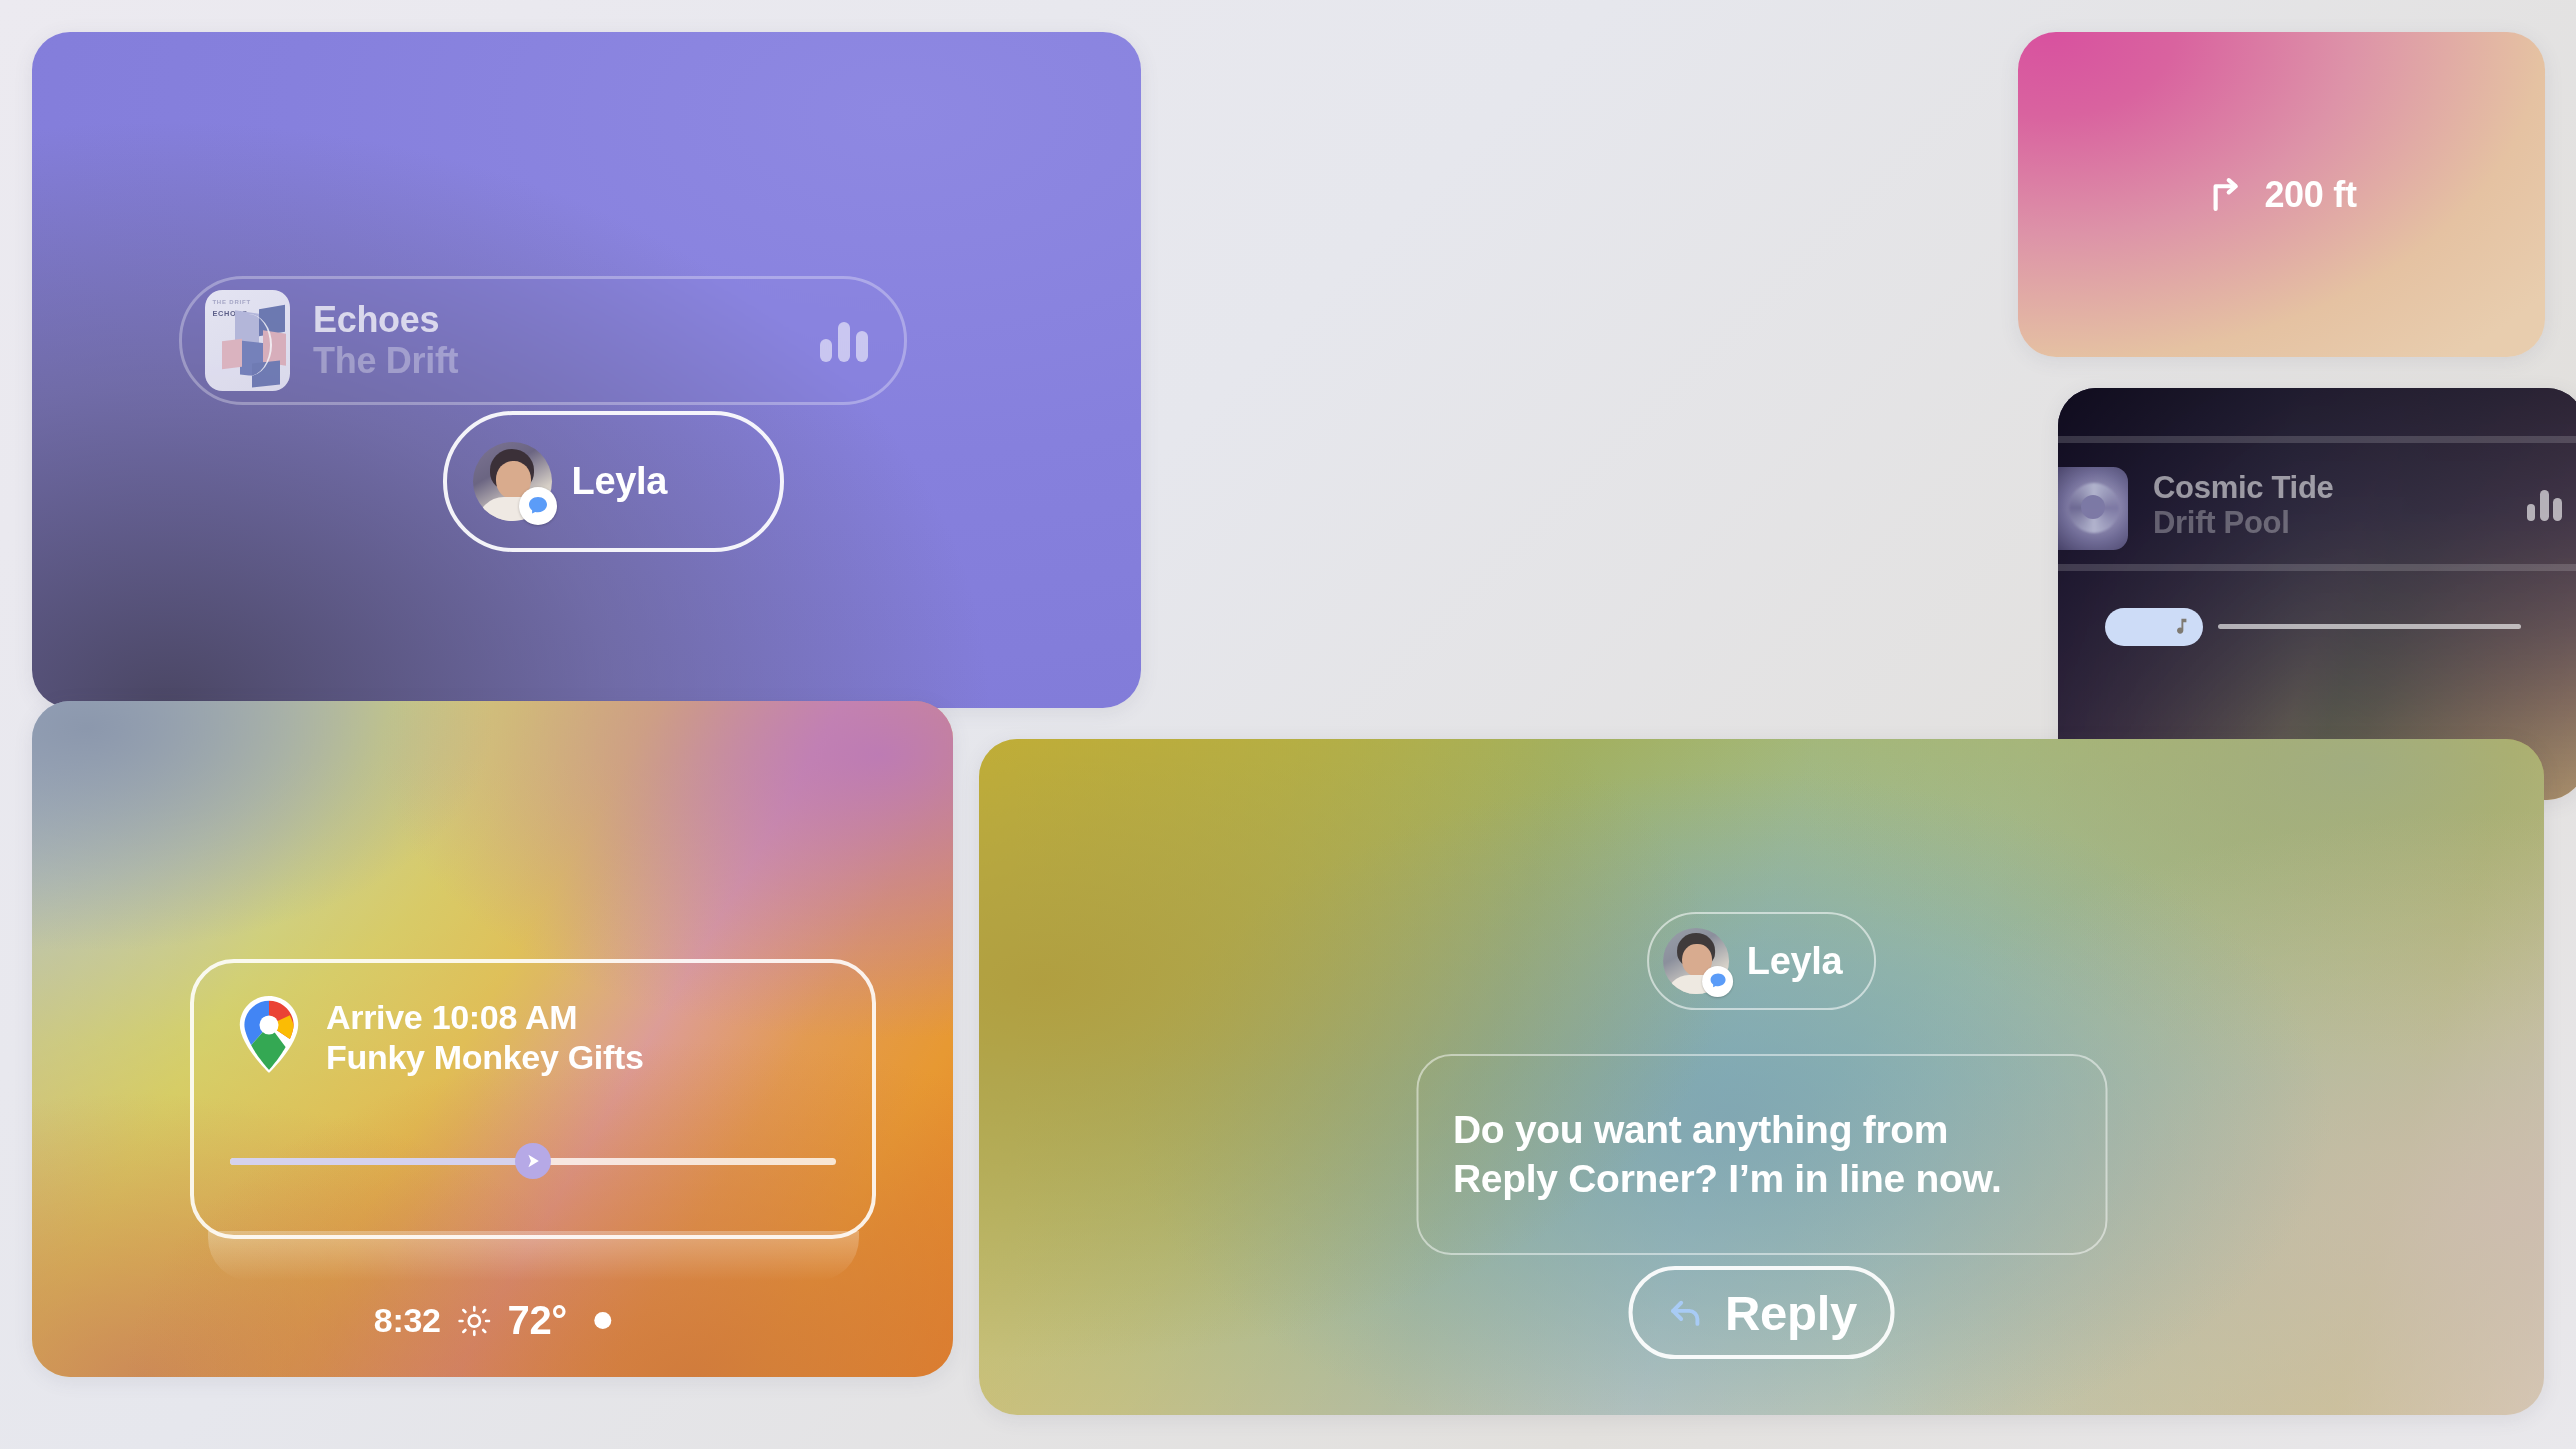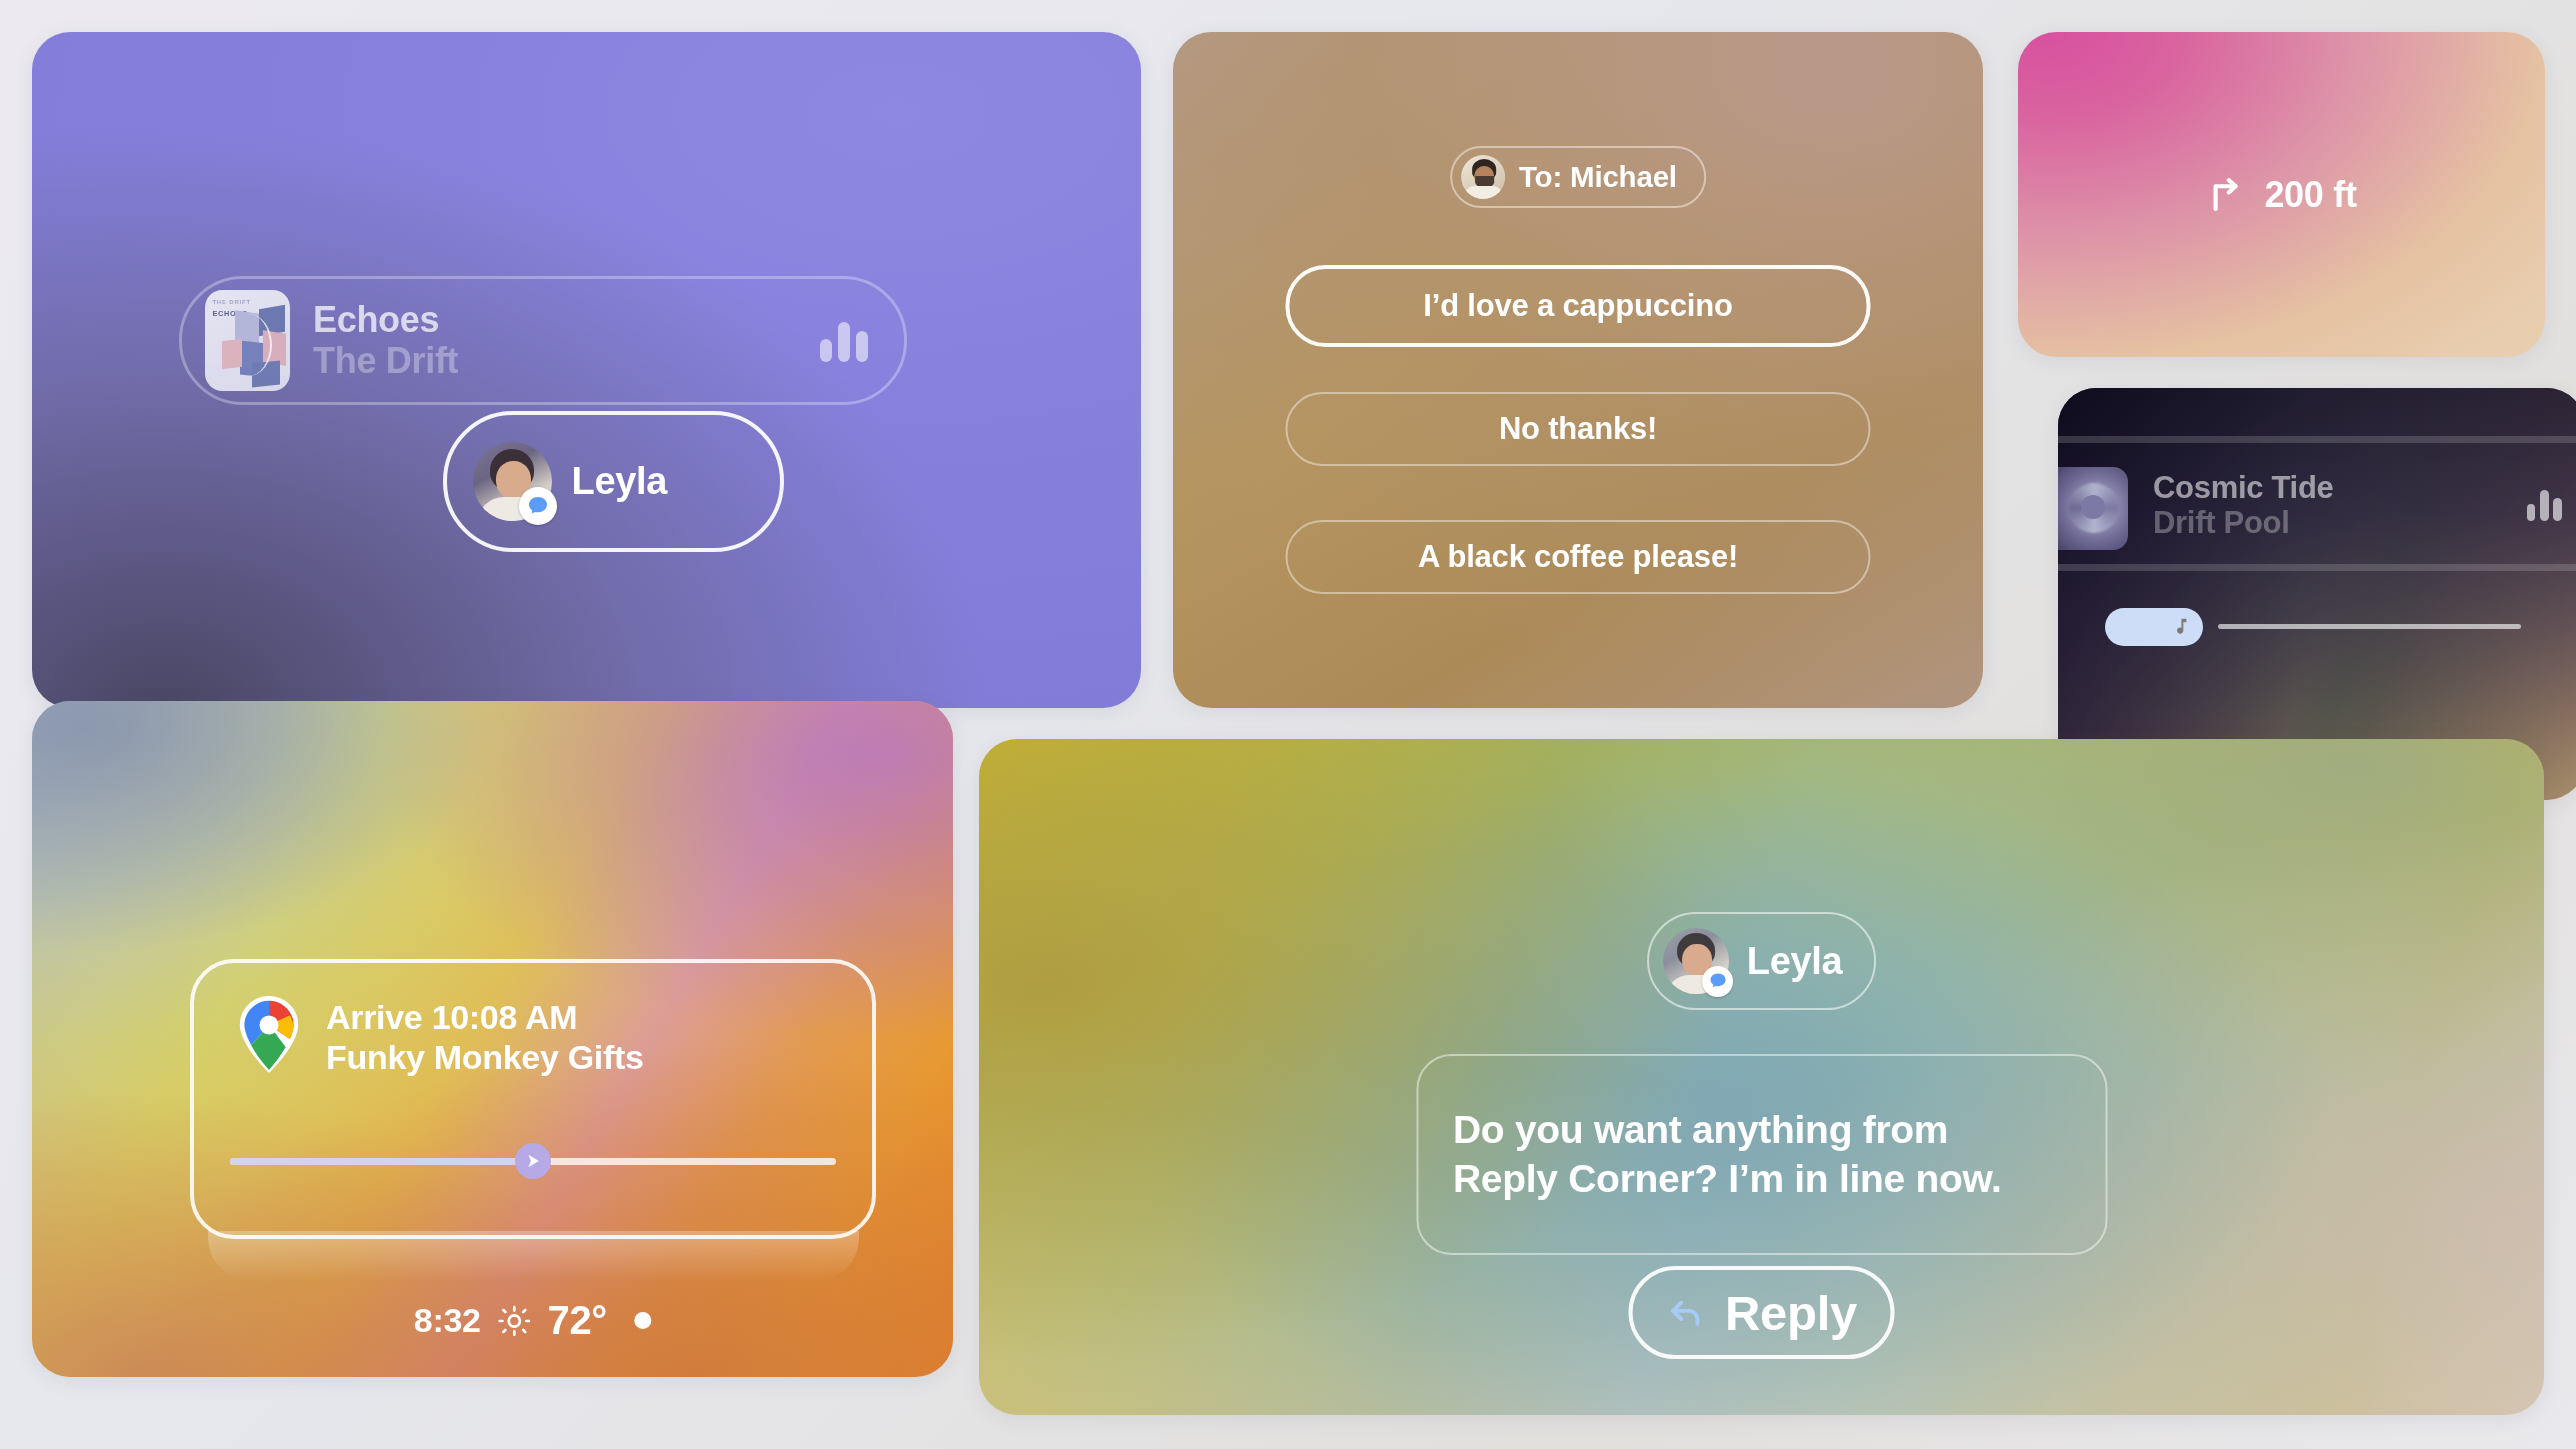--- a/index.html
+++ b/index.html
@@ -245,21 +245,21 @@
     border-radius:5.4px; background:#d5d2ee;
   }
   .mp-thumb {
     position:absolute; left:50%; top:0; transform:translateX(-50%);
     width:36px; height:36px; border-radius:50%;
     background:#b6a9e6; display:flex; align-items:center; justify-content:center;
   }
   .mp-thumb svg{width:20px;height:20px;}
   .status-row {
     position:absolute; left:50%; transform:translateX(-50%); top:597px;
-    display:flex; align-items:center; gap:17.4px; z-index:3;margin-left:40px;
+    display:flex; align-items:center; gap:17.4px; z-index:3;
   }
   .status-time { font-size:34px; font-weight:700; color:#fff; letter-spacing:-0.3px;}
   .sun-icon svg{width:32px;height:32px;display:block;}
   .status-temp { font-size:40px; font-weight:700; color:#fff; letter-spacing:-0.3px;}
   .status-dot { width:17.4px; height:17.4px; border-radius:50%; background:#fff; margin-left:9.4px;}
 
   
   #card-message {
     left:979px; top:739px; width:1565px; height:676px;
     background:
@@ -361,42 +361,20 @@
         <div class="badge-msg">
           <svg viewBox="0 0 24 24" aria-hidden="true">
             <path d="M12 3C6.9 3 3 6.4 3 10.6c0 2.3 1.2 4.4 3.1 5.7v3.3l3.1-1.7c.9.2 1.8.3 2.8.3 5.1 0 9-3.4 9-7.6S17.1 3 12 3z" fill="#5b9cf8"></path>
           </svg>
         </div>
       </div>
       <div class="chip-name">Leyla</div>
     </div>
   </div>
 
-  <div class="card" id="card-replies">
-
-    <div class="to-chip">
-      <div class="to-avatar">
-        <i class="m-hair"></i>
-          <i class="m-skin"></i>
-          <i class="m-beard"></i>
-          <i class="m-shirt"></i>
-      </div>
-      <div class="to-label">To: Michael</div>
-    </div>
-
-    <div class="reply-opt primary" id="opt0">
-      <span>I’d love a cappuccino</span>
-    </div>
-    <div class="reply-opt" id="opt1">
-      <span>No thanks!</span>
-    </div>
-    <div class="reply-opt" id="opt2">
-      <span>A black coffee please!</span>
-    </div>
-  </div>
 
   <div class="card" id="card-nav">
     <div class="nav-row">
       <span class="turn-icon">
         <svg viewBox="0 0 24 24" fill="none" stroke="#ffffff" stroke-width="2.4" stroke-linecap="round" stroke-linejoin="round" aria-hidden="true">
           <path d="M5 20V7h11"></path>
           <path d="M12.5 3.5L16.5 7l-4 3.5"></path>
         </svg>
       </span>
       <span class="nav-dist">200 ft</span>

